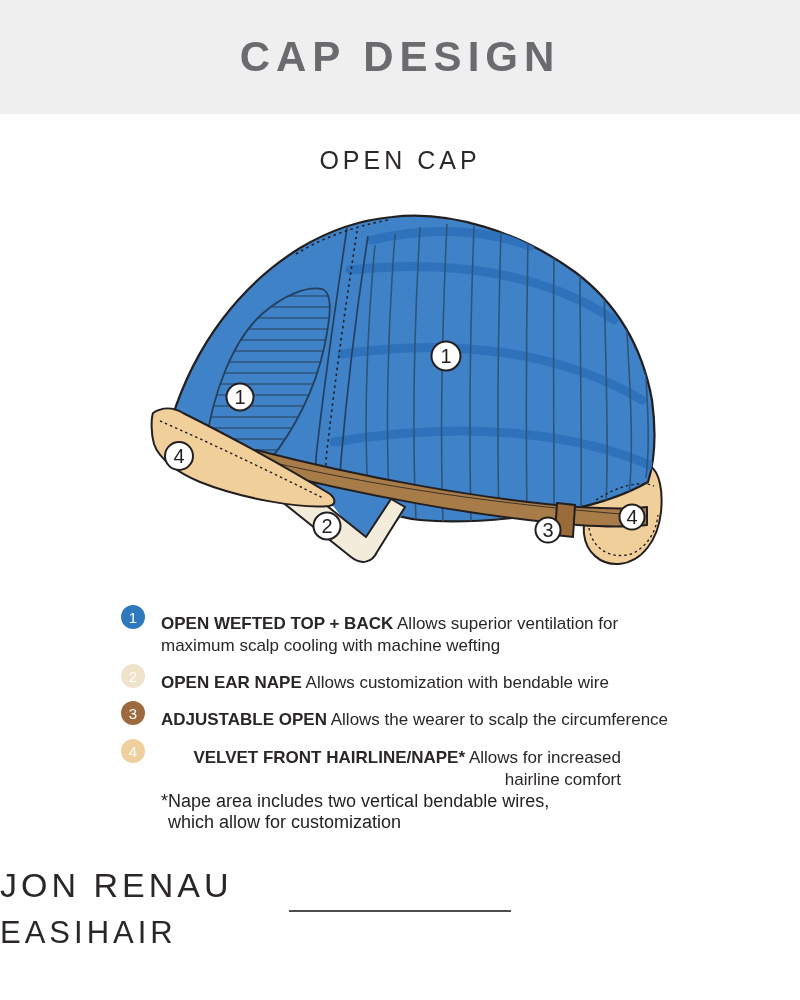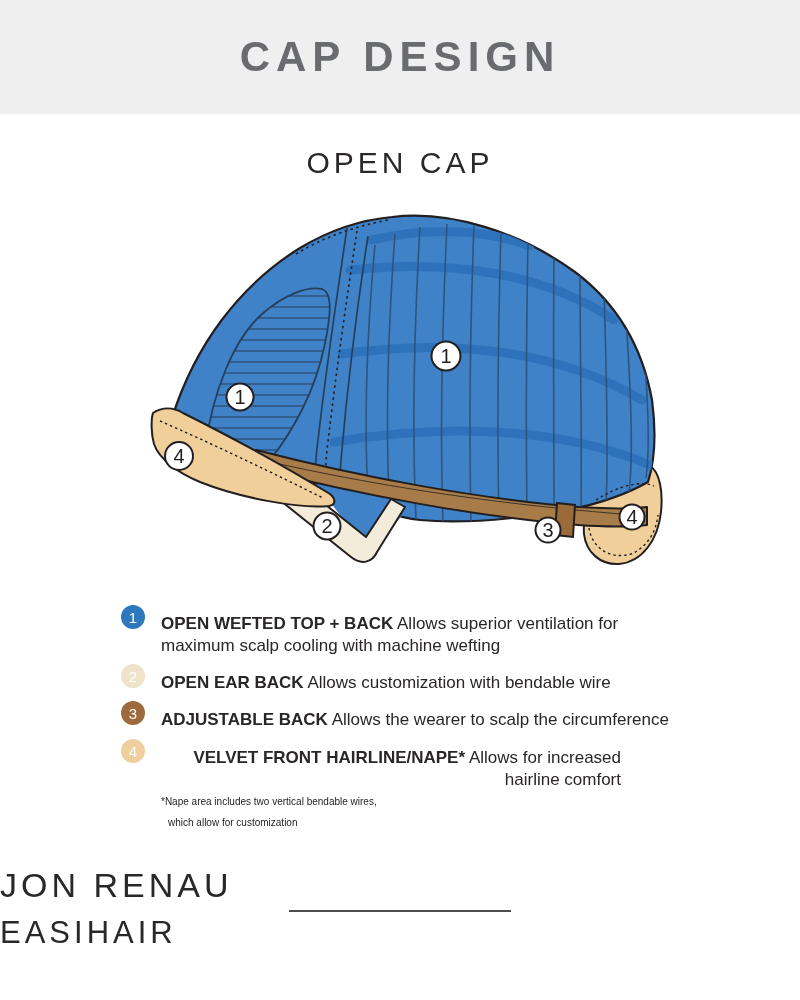--- a/index.html
+++ b/index.html
@@ -7,38 +7,38 @@
        font-family:"Liberation Sans","DejaVu Sans",sans-serif;color:#262223;}
   .page{position:relative;width:800px;height:1000px;}
 
   
   .band{position:absolute;left:0;top:0;width:800px;height:114px;background:#efeff0;
         display:flex;align-items:center;justify-content:center;}
   .band h1{margin:0;font-size:42px;font-weight:700;letter-spacing:6px;color:#6a6b6e;}
 
   
   .cap-title{position:absolute;left:0;top:146px;width:800px;margin:0;text-align:center;
-             font-size:30px;font-weight:400;letter-spacing:4px;color:#2c282a;}
+             font-size:25px;font-weight:400;letter-spacing:4px;color:#2c282a;}
 
   
   svg.diagram{position:absolute;left:120px;top:195px;width:560px;height:390px;}
   .callout-num{font-size:20px;fill:#231f20;font-family:"Liberation Sans","DejaVu Sans",sans-serif;}
 
   
   .lrow{position:absolute;left:121px;display:flex;align-items:flex-start;}
   .dot{width:24px;height:24px;border-radius:50%;flex:0 0 24px;display:flex;
        align-items:center;justify-content:center;color:#fff;font-size:15px;margin-top:0;}
   .dot i{font-style:normal;}
   .d1{background:#2e79bd;} .d2{background:#efe3cb;} .d3{background:#9c6a3c;} .d4{background:#f0cf9e;}
   .ltext{margin:8px 0 0 16px;font-size:17px;line-height:22px;color:#2a2627;}
   .ltext b{font-weight:700;}
   .w1{max-width:500px;} .w2{max-width:560px;} .w3{max-width:560px;} .w4{max-width:460px;text-align:right;}
   .r1{top:605px;} .r2{top:664px;} .r3{top:701px;} .r4{top:739px;}
 
-  .footnote{position:absolute;left:161px;top:791px;font-size:10px;line-height:21px;color:#262223;}
+  .footnote{position:absolute;left:161px;top:791px;font-size:18px;line-height:21px;color:#262223;}
   .footnote .fl2{padding-left:7px;}
 
   
   .brand{position:absolute;left:0;top:866px;width:800px;text-align:left;color:#2b2728;}
   .brand-top{font-size:34px;letter-spacing:4px;font-weight:400;}
   .brand-rule{width:222px;border-top:2px solid #4d4e50;margin:5px auto 3px auto;}
   .brand-bottom{font-size:31px;letter-spacing:4px;font-weight:400;}
 </style>
 </head>
 <body>
@@ -124,27 +124,27 @@
     <div class="lrow r1">
       <span class="dot d1">
           <i>1</i>
         </span>
       <p class="ltext w1"><b>OPEN WEFTED TOP + BACK</b> <span>Allows superior ventilation for maximum scalp cooling with machine wefting</span></p>
     </div>
     <div class="lrow r2">
       <span class="dot d2">
           <i>2</i>
         </span>
-      <p class="ltext w2"><b>OPEN EAR BACK</b> <span>Allows customization with bendable wire</span></p>
+      <p class="ltext w2"><b>OPEN EAR NAPE</b> <span>Allows customization with bendable wire</span></p>
     </div>
     <div class="lrow r3">
       <span class="dot d3">
           <i>3</i>
         </span>
-      <p class="ltext w3"><b>ADJUSTABLE BACK</b> <span>Allows the wearer to scalp the circumference</span></p>
+      <p class="ltext w3"><b>ADJUSTABLE OPEN</b> <span>Allows the wearer to scalp the circumference</span></p>
     </div>
     <div class="lrow r4">
       <span class="dot d4">
           <i>4</i>
         </span>
       <p class="ltext w4"><b>VELVET FRONT HAIRLINE/NAPE*</b> <span>Allows for increased hairline comfort</span></p>
     </div>
     <div class="footnote">
       <div class="fl1">*Nape area includes two vertical bendable wires,</div>
       <div class="fl2">which allow for customization</div>

